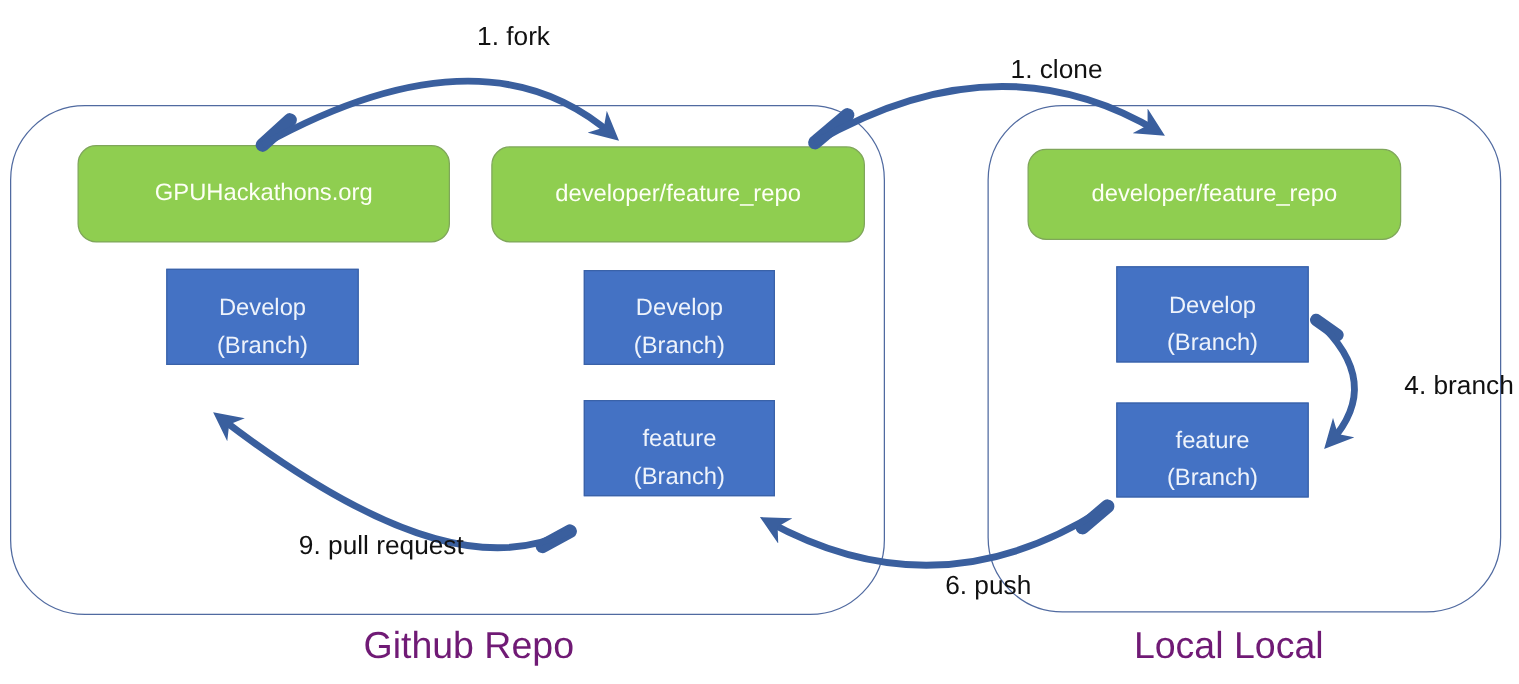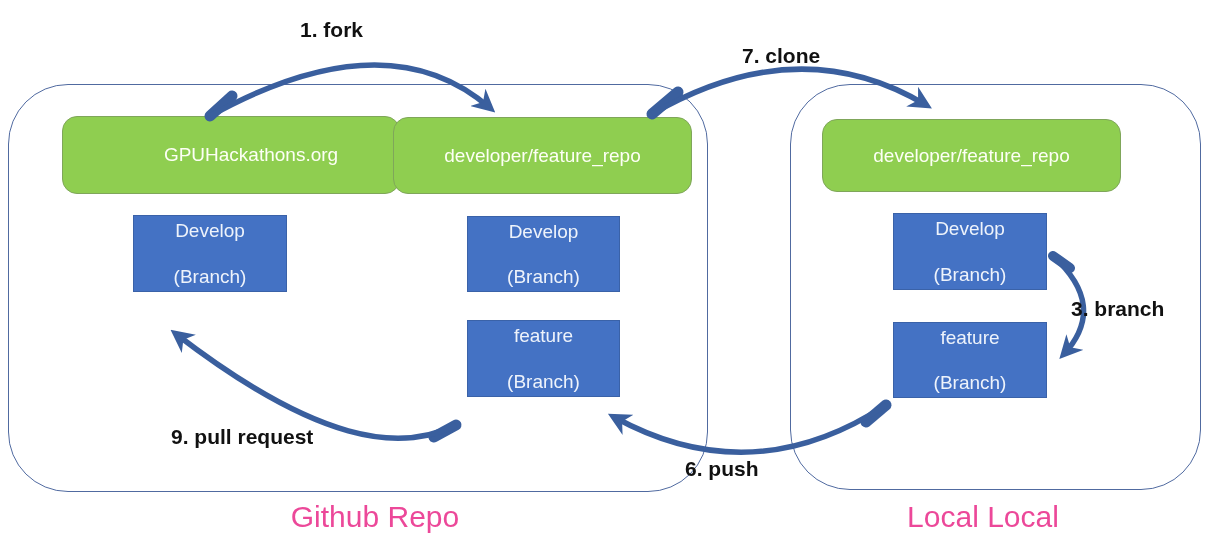--- a/index.html
+++ b/index.html
@@ -11,44 +11,44 @@
     position:absolute;border:1.5px solid rgba(61,90,150,0.9);
     border-radius:60px;background:transparent;
   }
   #github-container{left:8px;top:84px;width:698px;height:406px;}
   #local-container{left:790px;top:84px;width:409px;height:404px;}
   .repo-box{
     position:absolute;background:#8FCE50;border:1px solid #7fa65a;
     border-radius:15px;color:#fdfff5;font-size:19px;
     display:flex;align-items:center;justify-content:center;text-align:center;
   }
-  #repo-box-1{left:62px;top:116px;width:296px;height:76px;padding-left:40px;}
+  #repo-box-1{left:62px;top:116px;width:296px;height:76px;}
   #repo-box-2{left:393px;top:117px;width:297px;height:75px;}
   #repo-box-3{left:822px;top:119px;width:297px;height:71px;}
   .branch-box{
     position:absolute;background:#4472C4;border:1.5px solid #3a62a8;
     color:#eef3fb;font-size:19px;line-height:1.55;
-    display:flex;flex-direction:column;align-items:center;justify-content:space-between;text-align:center;
+    display:flex;flex-direction:column;align-items:center;justify-content:flex-end;text-align:center;
   }
   #branch-box-1{left:133px;top:215px;width:152px;height:75px;}
   #branch-box-2{left:467px;top:216px;width:151px;height:74px;}
   #branch-box-3{left:467px;top:320px;width:151px;height:75px;}
   #branch-box-4{left:893px;top:213px;width:152px;height:75px;}
   #branch-box-5{left:893px;top:322px;width:152px;height:74px;}
   .step-label{
-    position:absolute;font-weight:bold;font-size:21px;color:#111111;
-    text-align:left;white-space:nowrap;
+    position:absolute;font-weight:normal;font-size:21px;color:#111111;
+    text-align:right;white-space:nowrap;
   }
   #label-fork{left:300px;top:18px;width:140px;}
   #label-clone{left:742px;top:44px;width:140px;}
   #label-branch{left:1071px;top:297px;width:140px;}
   #label-push{left:685px;top:457px;width:140px;}
   #label-pull-request{left:171px;top:425px;width:200px;}
   .repo-title{
-    position:absolute;font-size:30px;color:#ec4899;text-align:center;white-space:nowrap;
+    position:absolute;font-size:30px;color:#701a75;text-align:center;white-space:nowrap;
   }
   #github-title{left:240px;top:500px;width:270px;}
   #local-title{left:848px;top:500px;width:270px;}
   #arrow-layer{position:absolute;left:0;top:0;width:1215px;height:547px;pointer-events:none;}
 </style>
 </head>
 <body>
 
 <div class="container-outline" id="github-container"></div>
 <div class="container-outline" id="local-container"></div>
@@ -111,19 +111,19 @@
     <path d="M 886 405 Q 752 493 614 417" stroke="#3A5F9E" stroke-width="5.5" fill="none" marker-end="url(#ah)"></path>
   </g>
 
   <g>
     <path d="M 456 425 L 434 437" stroke="#3A5F9E" stroke-width="11" fill="none" stroke-linecap="round"></path>
     <path d="M 456 425 C 400 453 318 443 176 334" stroke="#3A5F9E" stroke-width="5.5" fill="none" marker-end="url(#ah)"></path>
   </g>
 </svg>
 
 <div class="step-label" id="label-fork">1. fork</div>
-<div class="step-label" id="label-clone">7. clone</div>
-<div class="step-label" id="label-branch">3. branch</div>
+<div class="step-label" id="label-clone">1. clone</div>
+<div class="step-label" id="label-branch">4. branch</div>
 <div class="step-label" id="label-push">6. push</div>
 <div class="step-label" id="label-pull-request">9. pull request</div>
 
 <div class="repo-title" id="github-title">Github Repo</div>
 <div class="repo-title" id="local-title">Local Local</div>
 
 </body></html>

